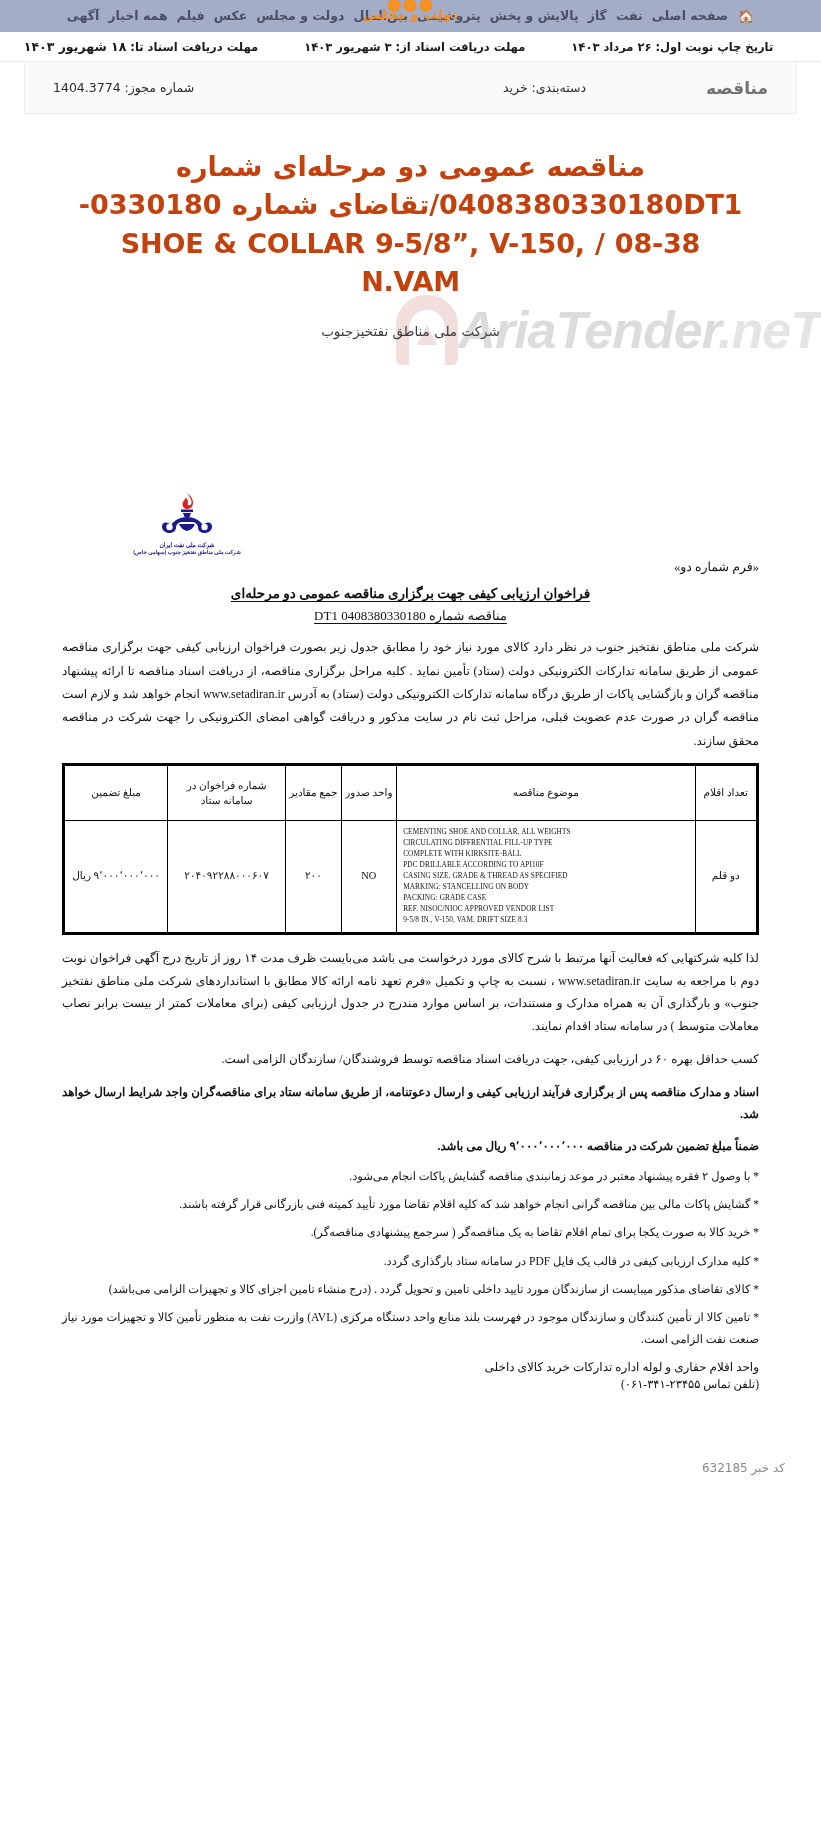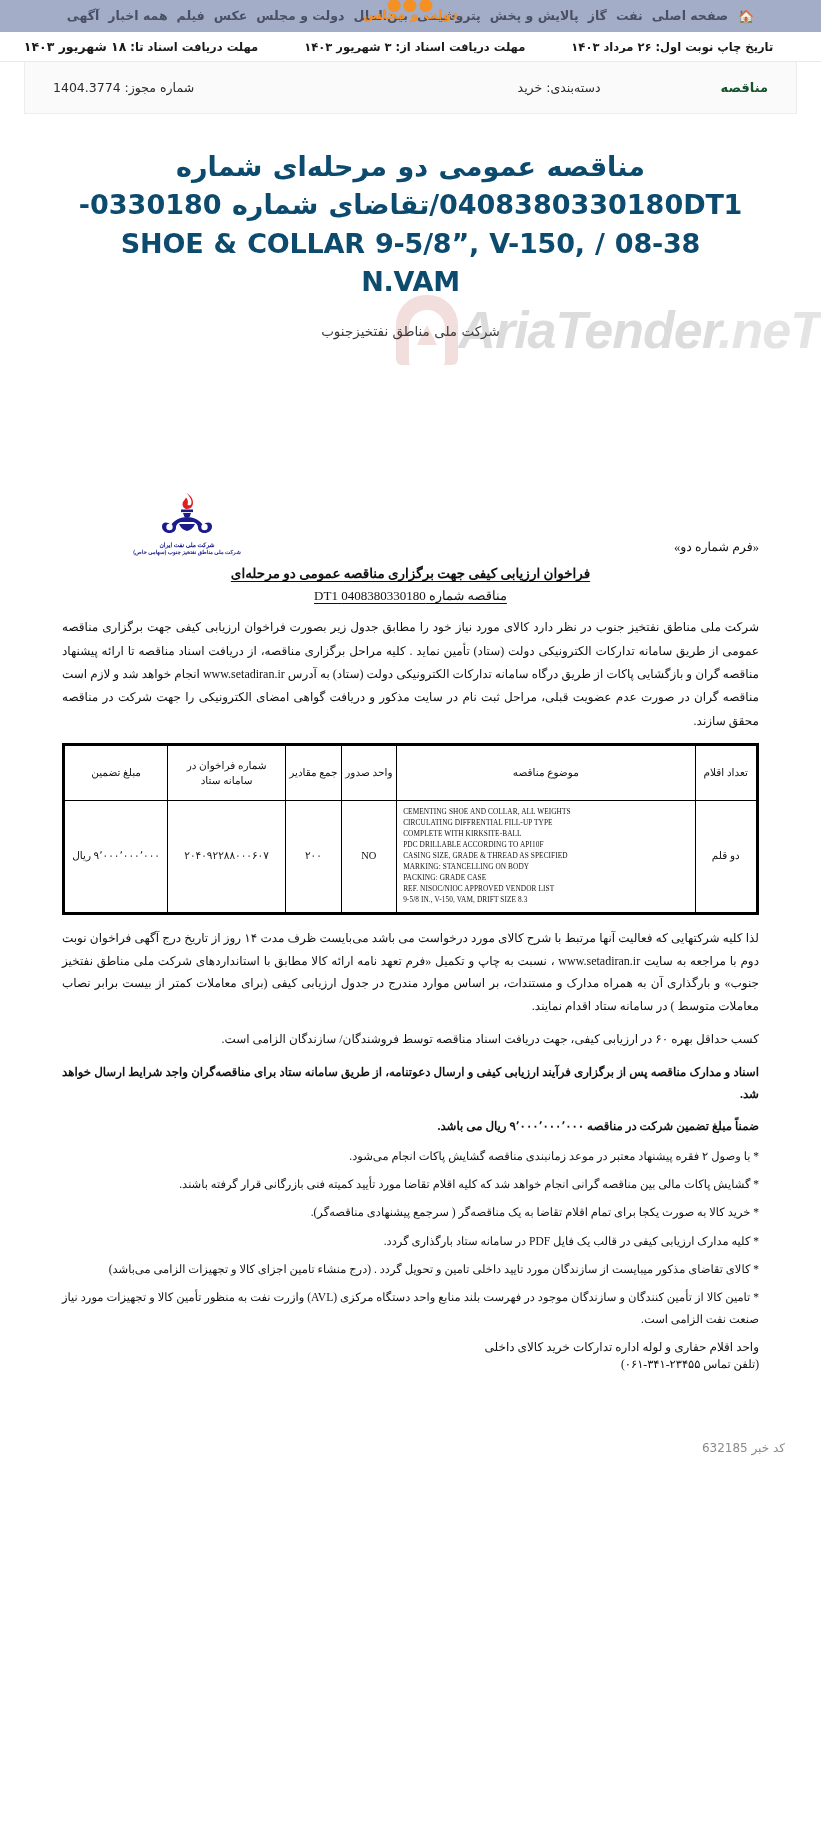--- a/index.html
+++ b/index.html
@@ -94,41 +94,41 @@
     border: 1px solid #ededed;
     border-top: none;
     height: 52px;
     display: flex;
     align-items: center;
     direction: rtl;
     padding: 0 28px;
     gap: 120px;
   }
   .metabar .m-type {
-    font-size: 13px; font-weight: 700; color: #14532d;
+    font-size: 17px; font-weight: 700; color: #737373;
   }
   .metabar .m-cat, .metabar .m-permit {
     font-size: 12.5px; color: #2b2b2b; white-space: nowrap;
   }
   .metabar .m-permit { margin-right: auto; }
 
   
   .titleblock {
     margin: 34px 42px 0 42px;
     direction: rtl;
     text-align: center;
     position: relative;
     z-index: 2;
   }
   .titleblock h1 {
     margin: 0;
     font-size: 27px;
     line-height: 1.42;
     font-weight: 700;
-    color: #0c4a6e;
+    color: #c2410c;
     letter-spacing: -0.2px;
     word-spacing: 1px;
   }
   .titleblock .org {
     margin-top: 22px;
     font-size: 13.5px;
     color: #3a3a3a;
     font-weight: 400;
   }
 
@@ -191,21 +191,21 @@
   .doc-header {
     display: flex;
     align-items: flex-start;
     justify-content: space-between;
     direction: rtl;
     margin-bottom: 6px;
   }
   .doc-form-no {
     font-size: 12.5px;
     color: #111;
-    margin-top: 48px;
+    margin-top: 68px;
     padding-left: 70px;
     white-space: nowrap;
   }
   .doc-logo {
     text-align: center;
     width: 250px;
     margin-right: 60px;
   }
   .doc-logo .logo-mark { margin: 0 auto; display: block; }
   .doc-logo .logo-cap1 {

